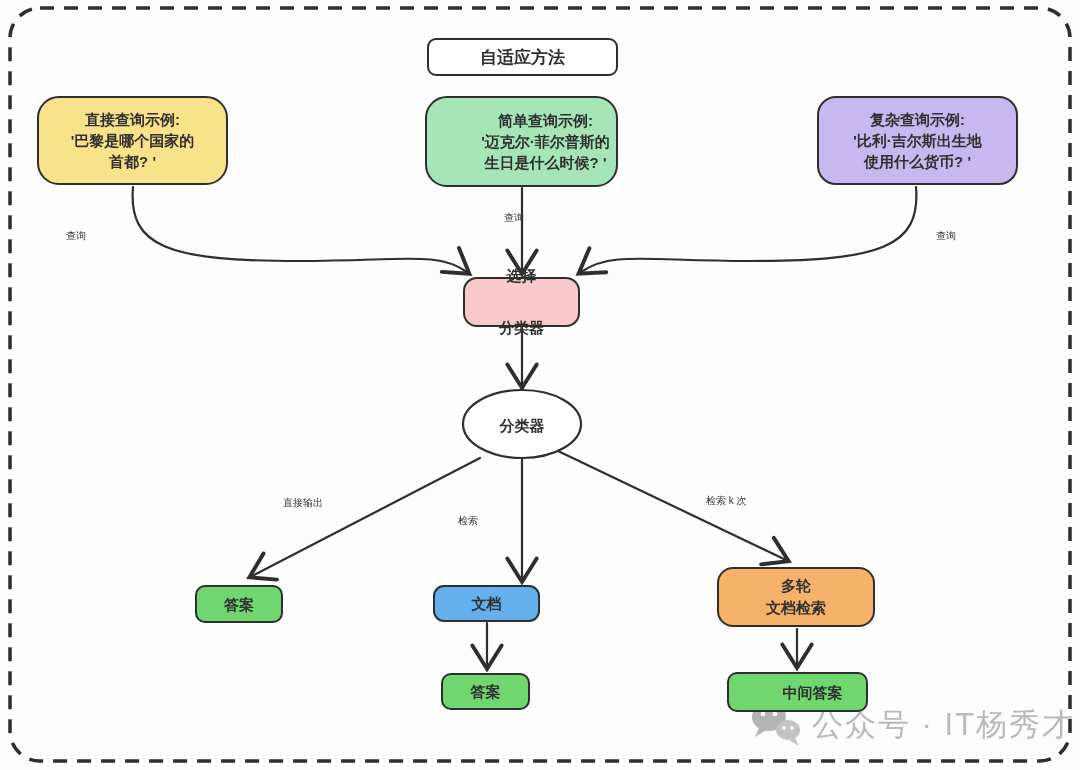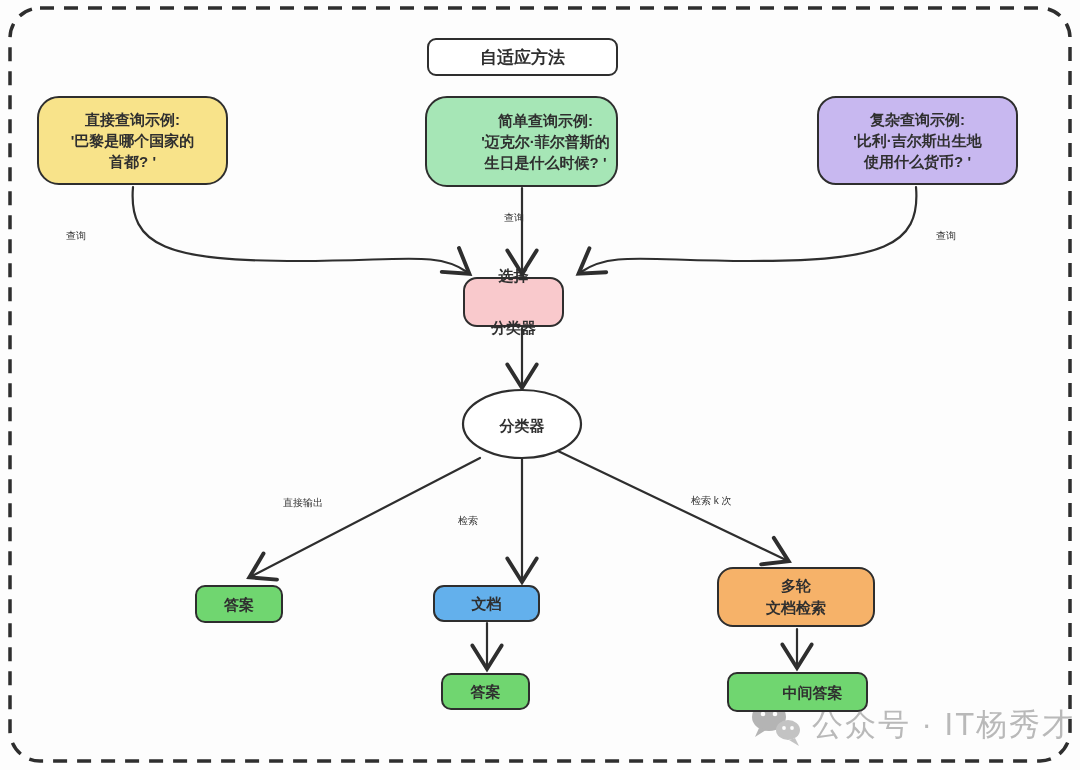--- a/index.html
+++ b/index.html
@@ -18,35 +18,35 @@
   .box{
     position:absolute;z-index:2;box-sizing:border-box;
     border:2.2px solid var(--stroke);
     display:flex;flex-direction:column;align-items:center;justify-content:center;
     text-align:center;font-weight:600;line-height:21px;font-size:15px;
   }
   .title-box{left:427px;top:38px;width:191px;height:38px;background:#fff;border-radius:9px;font-size:17px;border-width:2px;}
   .ex-yellow{left:37px; top:96px;width:191px;height:89px;background:var(--yellow);border-radius:22px;}
   .ex-mint  {left:425px;top:96px;width:193px;height:91px;background:var(--mint);border-radius:22px;padding-left:48px;}
   .ex-purple{left:817px;top:96px;width:201px;height:89px;background:var(--purple);border-radius:19px;}
-  .selector {left:463px;top:277px;width:101px;height:50px;background:var(--pink);border-radius:14px;line-height:20px;gap:32px;}
+  .selector {left:463px;top:277px;width:117px;height:50px;background:var(--pink);border-radius:14px;line-height:20px;gap:32px;}
   .ellipse-label{left:463px;top:409px;width:118px;height:32px;z-index:2;border:none;background:transparent;}
   .answer1  {left:195px;top:585px;width:88px; height:38px;background:var(--green);border-radius:10px;}
   .document {left:433px;top:585px;width:107px;height:37px;background:var(--blue);border-radius:11px;}
   .answer2  {left:441px;top:673px;width:89px; height:37px;background:var(--green);border-radius:10px;}
   .multiround{left:717px;top:567px;width:158px;height:60px;background:var(--orange);border-radius:16px;line-height:22px;}
   .answer3  {left:727px;top:672px;width:141px;height:40px;background:var(--green);border-radius:10px;padding-left:30px;}
 
   .edge-label{position:absolute;z-index:2;font-size:10px;font-weight:500;color:#333;white-space:nowrap;}
   .lbl-query-left {left:66px; top:229px;}
   .lbl-query-mid  {left:504px;top:211px;}
   .lbl-query-right{left:936px;top:229px;}
   .lbl-direct-out {left:283px;top:496px;}
   .lbl-retrieve   {left:458px;top:514px;}
-  .lbl-retrieve-k {left:691px;top:494px;}
+  .lbl-retrieve-k {left:706px;top:494px;}
 
   .watermark{position:absolute;z-index:1;left:750px;top:700px;display:flex;align-items:center;gap:10px;}
   .watermark-text{font-size:31px;font-weight:400;color:var(--watermark);letter-spacing:2px;white-space:nowrap;}
 </style>
 </head>
 <body>
 
 <div id="canvas">
 
   <svg id="arrow-layer" width="1080" height="770" viewBox="0 0 1080 770">

